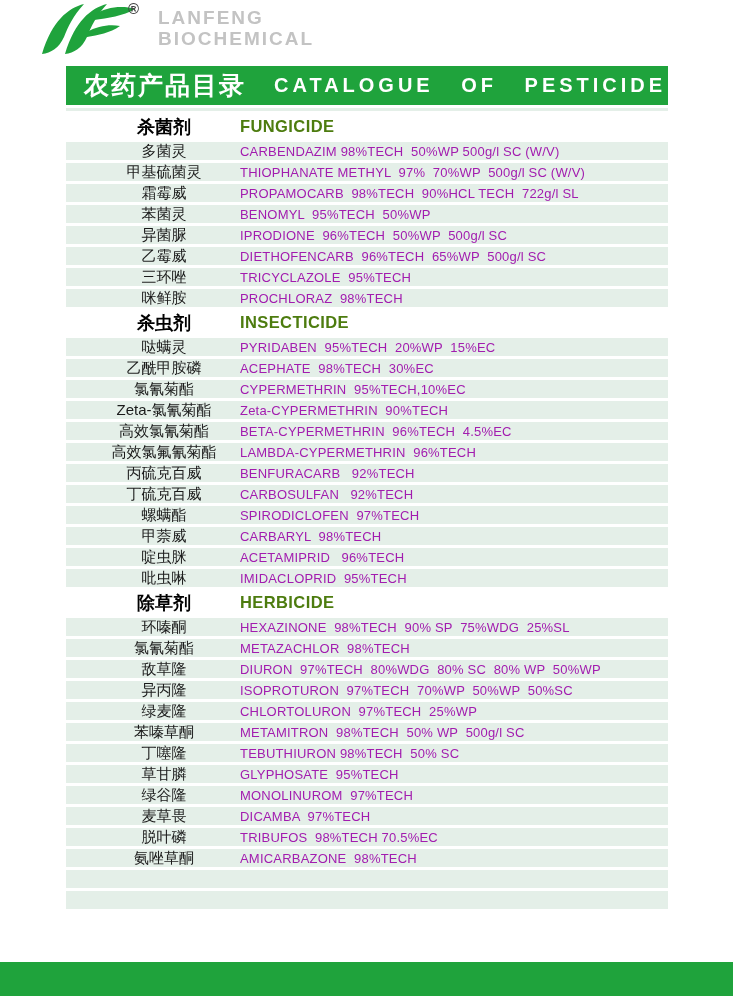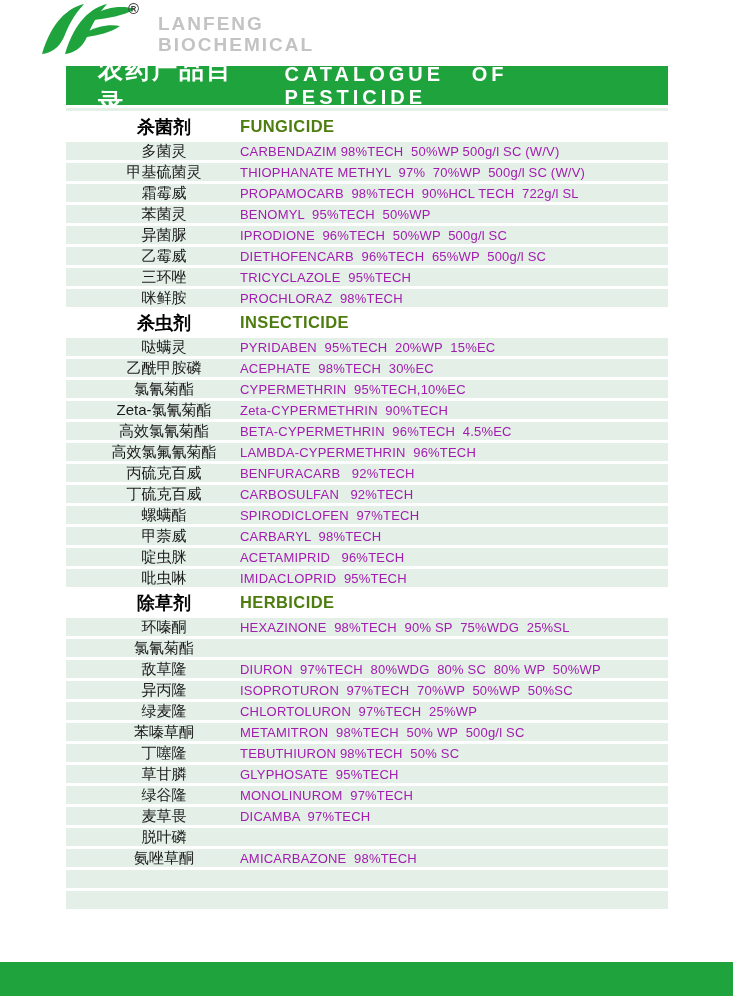--- a/index.html
+++ b/index.html
@@ -6,26 +6,26 @@
   body{
     width:733px;height:1000px;position:relative;overflow:hidden;
     background:#ffffff;
     font-family:"Liberation Sans","DejaVu Sans",sans-serif;
   }
   
   .brand-area{position:absolute;left:0;top:0;width:733px;height:62px;}
   .logo{position:absolute;left:38px;top:3px;width:104px;height:52px;}
   .logo svg{width:100%;height:100%;}
   .reg-mark{position:absolute;left:128px;top:0px;font-size:15px;color:#444;font-weight:bold;}
-  .brand-name{position:absolute;left:158px;top:13px;color:#c3c3c3;font-weight:bold;
+  .brand-name{position:absolute;left:158px;top:7px;color:#c3c3c3;font-weight:bold;
     font-size:19px;letter-spacing:2px;line-height:21px;}
   
   .title-bar{position:absolute;left:66px;top:66px;width:602px;height:39px;
     background:var(--green);color:#ffffff;display:flex;align-items:center;
-    padding-left:32px;box-sizing:border-box;}
+    padding-left:18px;box-sizing:border-box;}
   .title-cn{font-size:25px;font-weight:bold;letter-spacing:2px;}
   .title-en{font-size:20px;font-weight:bold;letter-spacing:4px;word-spacing:18px;margin-left:28px;}
   .rule{position:absolute;left:66px;top:108px;width:602px;height:3px;background:var(--row_green);}
   
   .table{position:absolute;left:66px;top:114px;width:602px;}
   .row{display:flex;align-items:center;box-sizing:border-box;}
   .section-row{height:25px;margin-bottom:3px;background:#ffffff;}
   .product-row{height:18px;margin-bottom:3px;background:var(--row_green);}
   .col-cn{padding-left:22px;width:174px;box-sizing:border-box;
     font-size:15px;color:#1a1a1a;white-space:pre;text-align:center;}
@@ -154,20 +154,21 @@
     <div class="row section-row">
       <span class="col-cn">除草剂</span>
       <span class="col-en">HERBICIDE</span>
     </div>
     <div class="row product-row">
       <span class="col-cn">环嗪酮</span>
       <span class="col-en">HEXAZINONE  98%TECH  90% SP  75%WDG  25%SL</span>
     </div>
     <div class="row product-row">
       <span class="col-cn">氯氰菊酯</span>
+      <span class="col-en">METAZACHLOR  98%TECH</span>
     </div>
     <div class="row product-row">
       <span class="col-cn">敌草隆</span>
       <span class="col-en">DIURON  97%TECH  80%WDG  80% SC  80% WP  50%WP</span>
     </div>
     <div class="row product-row">
       <span class="col-cn">异丙隆</span>
       <span class="col-en">ISOPROTURON  97%TECH  70%WP  50%WP  50%SC</span>
     </div>
     <div class="row product-row">
@@ -189,20 +190,21 @@
     <div class="row product-row">
       <span class="col-cn">绿谷隆</span>
       <span class="col-en">MONOLINUROM  97%TECH</span>
     </div>
     <div class="row product-row">
       <span class="col-cn">麦草畏</span>
       <span class="col-en">DICAMBA  97%TECH</span>
     </div>
     <div class="row product-row">
       <span class="col-cn">脱叶磷</span>
+      <span class="col-en">TRIBUFOS  98%TECH 70.5%EC</span>
     </div>
     <div class="row product-row">
       <span class="col-cn">氨唑草酮</span>
       <span class="col-en">AMICARBAZONE  98%TECH</span>
     </div>
     <div class="row product-row">
       <span class="col-cn"></span>
       <span class="col-en"></span>
     </div>
     <div class="row product-row">

